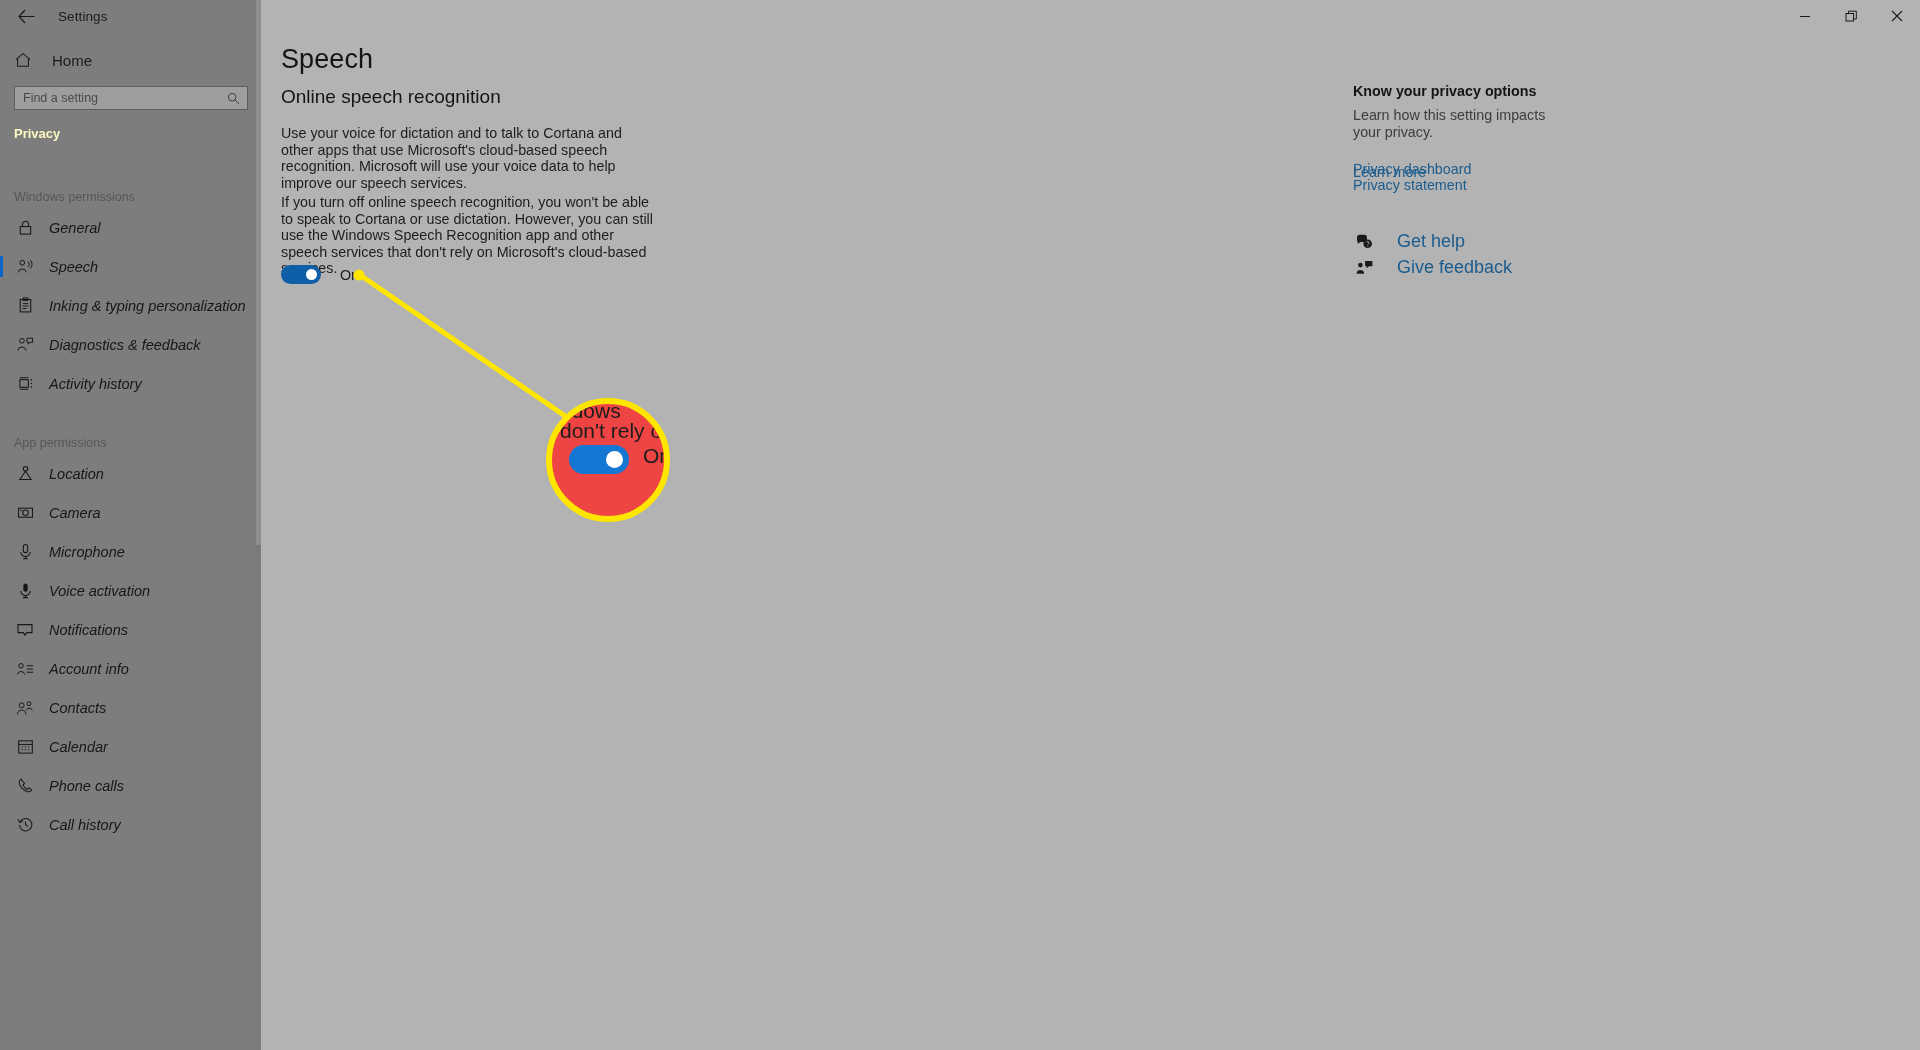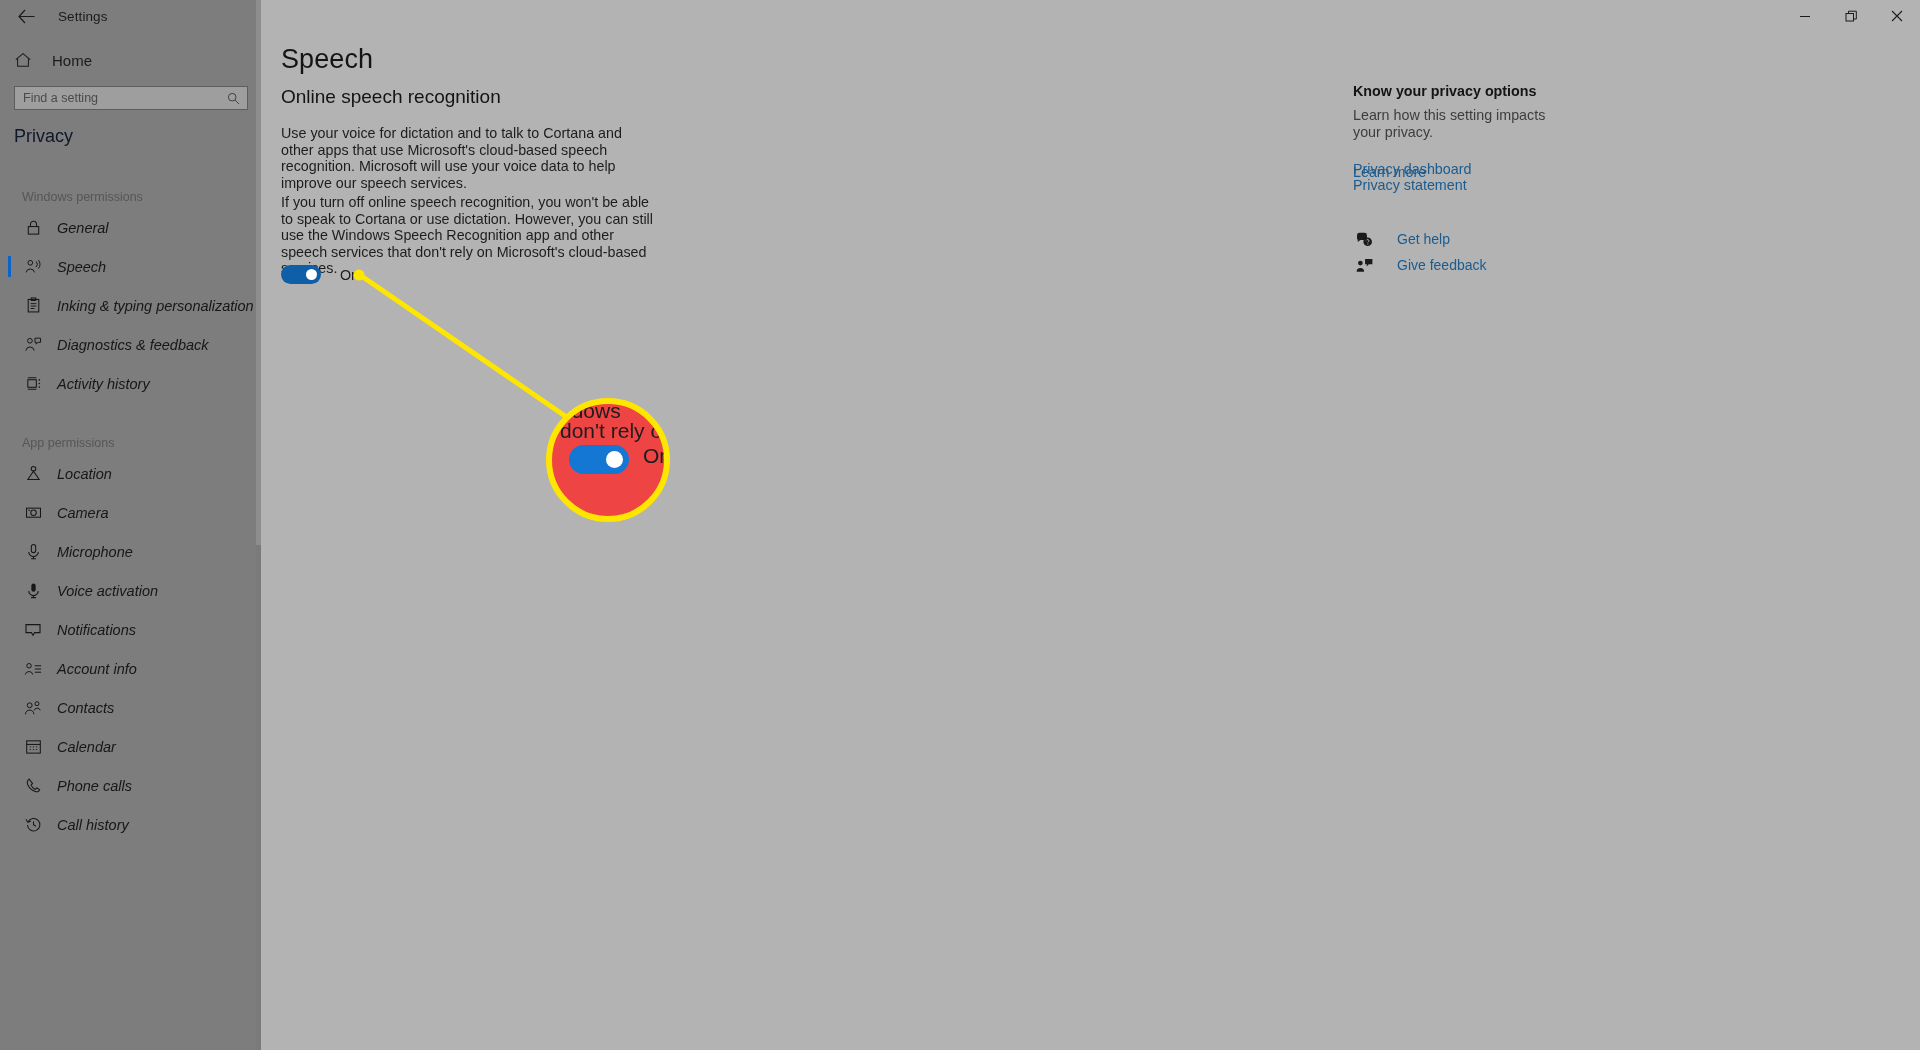--- a/index.html
+++ b/index.html
@@ -76,21 +76,21 @@
     flex: 1; border: 0; outline: 0; background: transparent;
     font-family: "Liberation Sans", sans-serif;
     font-size: 12.5px; color: #2a2a2a;
     padding: 0 6px 0 8px;
   }
   .searchbox input::placeholder { color: #4a4a4a; opacity: 1; }
   .searchbox .sicon { padding-right: 7px; display:flex; align-items:center; color:#3a3a3a; }
 
   .section-title-strong {
     position: absolute; left: 14px; top: 126px;
-    font-size: 18px; font-weight: normal; color: #0f172a;
+    font-size: 13px; font-weight: bold; color: #fef9c3;
   }
 
   .nav-group-label {
     font-size: 12.5px; color: #565656;
     padding-left: 14px;
     height: 22px; display: flex; align-items: center;
   }
   .nav-item {
     position: relative;
     height: 39px; width: 250px;
@@ -108,21 +108,21 @@
     margin-left: 13px;
     font-size: 14.5px; color: #171717;
     white-space: nowrap;
   }
   .nav-item.selected::before {
     content: "";
     position: absolute; left: 0; top: 9px;
     width: 3px; height: 21px;
     background: #0b64c8;
   }
-  .nav-list { position: absolute; left: 0; top: 0; width: 261px; margin-left: 8px; }
+  .nav-list { position: absolute; left: 0; top: 0; width: 261px; }
 
   .nav-scrollbar {
     position: absolute; left: 256px; top: 0;
     width: 5px; height: 1050px;
     background: rgba(120,120,120,0.55);
   }
   .nav-scrollbar .thumb {
     position: absolute; left: 0; top: 0;
     width: 5px; height: 545px;
     background: rgba(150,150,150,0.75);
@@ -194,21 +194,21 @@
 
   .rp-action {
     position: absolute; left: 0;
     display: flex; align-items: center;
   }
   .rp-action .ico {
     width: 22px; display: flex; align-items: center; justify-content: center;
     color: #1b1b1b;
   }
   .rp-action .lbl {
-    margin-left: 22px; font-size: 14px; color: #1b5c8f;
+    margin-left: 22px; font-size: 18px; color: #1b5c8f;
   }
   .rp-action-0 { top: 231px; }
   .rp-action-1 { top: 257px; }
 
   
   .callout-layer {
     position: absolute; left: 0; top: 0;
     width: 1920px; height: 1050px;
     pointer-events: none;
     z-index: 9;

